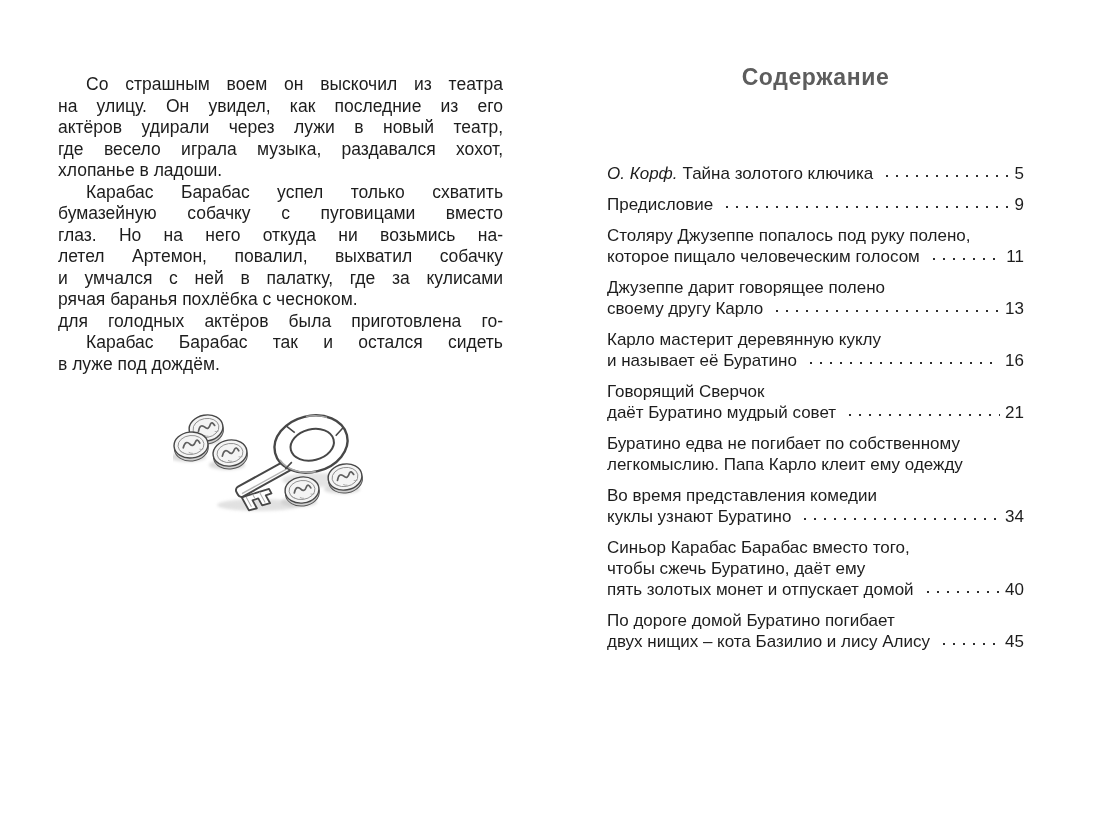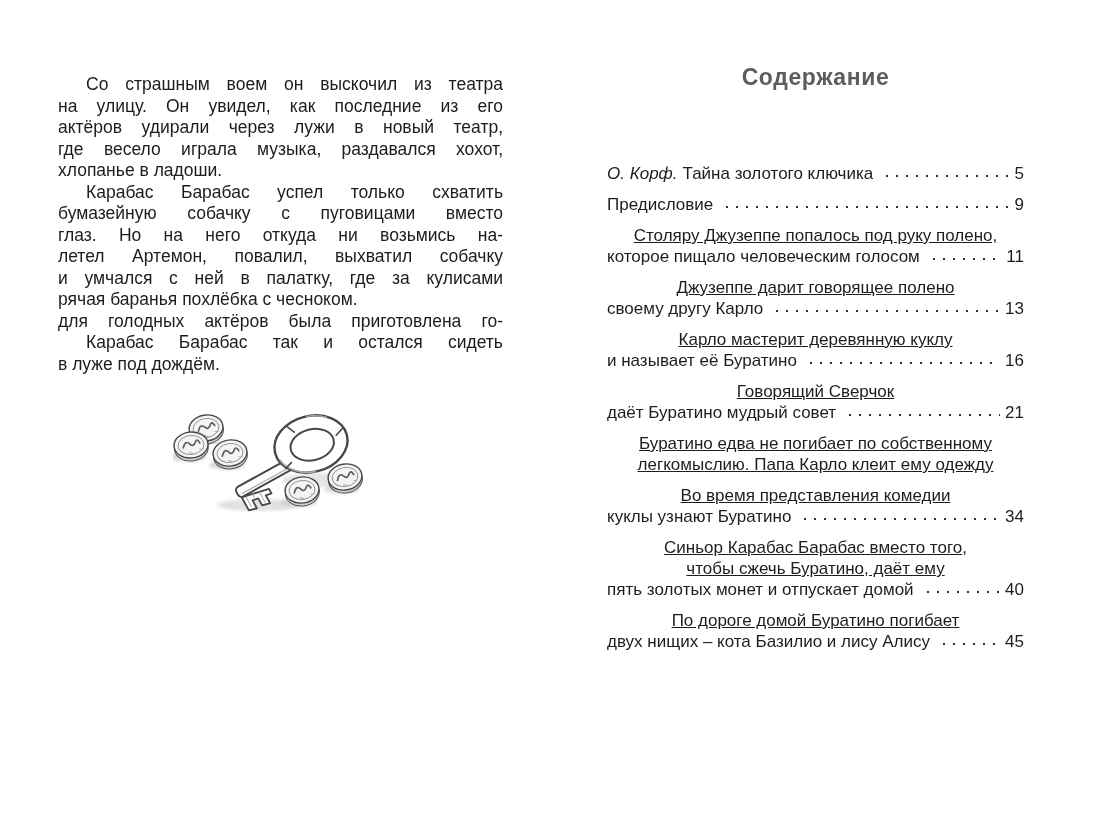--- a/index.html
+++ b/index.html
@@ -28,22 +28,22 @@
   
   .toc-heading {
     position: absolute; left: 57px; top: 64px; width: 417px;
     text-align: center; font-size: 23px; font-weight: 700;
     letter-spacing: 0.6px; color: #5d5d5d;
   }
   .toc {
     position: absolute; left: 57px; top: 163px; width: 417px;
     font-size: 17px; line-height: 21px; color: #1d1d1d;
   }
-  .entry { margin-bottom: 10px; text-align: center; }
-  .entry .tline { white-space: nowrap; text-decoration: underline; }
+  .entry { margin-bottom: 10px; }
+  .entry .tline { white-space: nowrap; }
   .entry .row { display: flex; align-items: baseline; }
   .entry .txt { white-space: nowrap; }
   .entry i.author { font-style: italic; margin-right: 5px; white-space: nowrap; }
   .leader {
     flex: 1 1 auto; min-width: 14px; height: 12px;
     margin: 0 5px 0 7px;
     background-image: radial-gradient(circle, #2e2e2e 1.2px, rgba(0,0,0,0) 1.5px);
     background-size: 10px 4px;
     background-repeat: repeat-x;
     background-position: 2px calc(100% - 1px);

